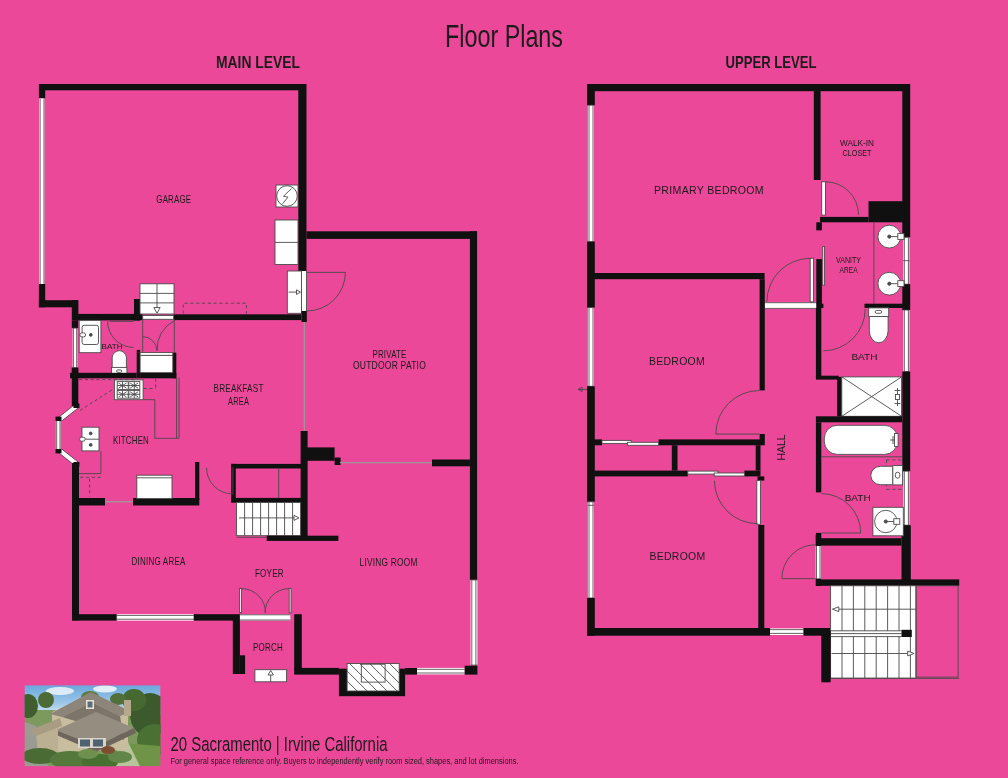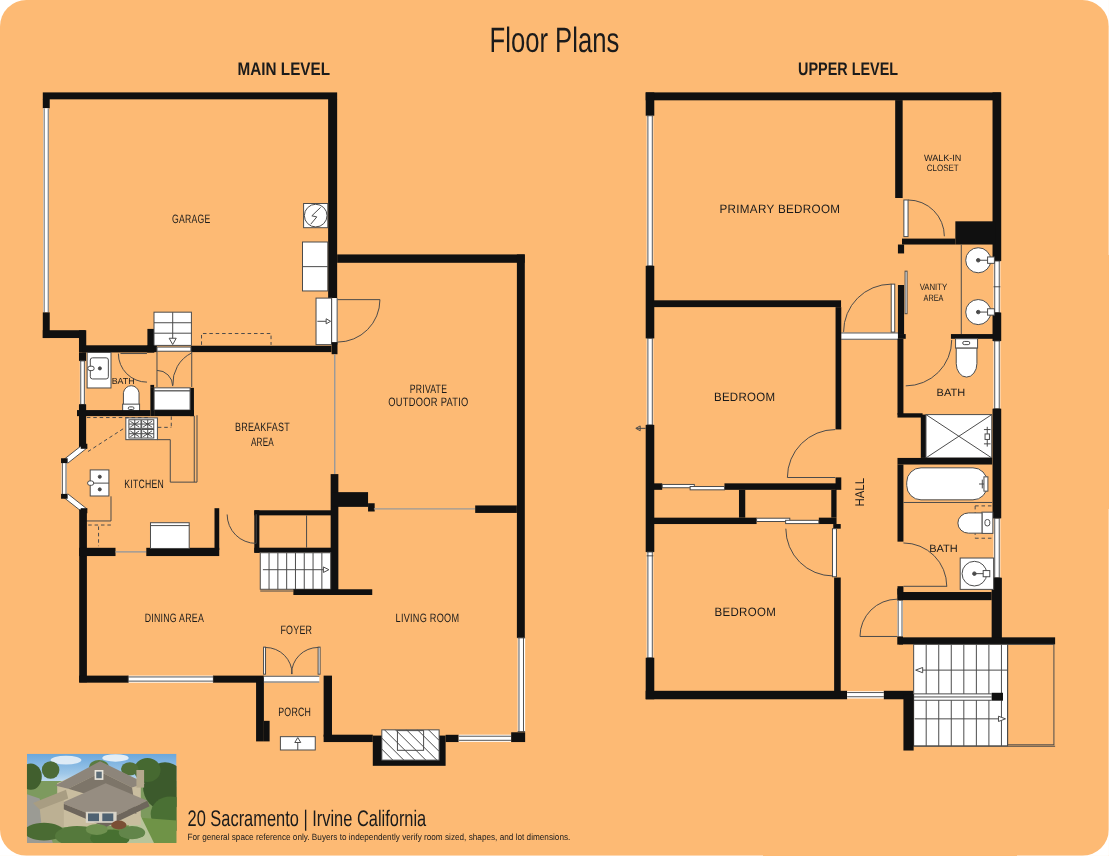--- a/index.html
+++ b/index.html
@@ -1,16 +1,16 @@
 <!DOCTYPE html>
 <html><head>
 <meta charset="utf-8">
 <style>
   html,body{margin:0;padding:0;background:#ffffff;}
-  #page{position:relative;width:1008px;height:778px;background:#fdba74;overflow:hidden;border-radius:24px;}
+  #page{position:relative;width:1008px;height:778px;background:#ec4899;overflow:hidden;}
   svg{display:block;}
   text{font-family:"Liberation Sans",sans-serif;fill:#1b1b1b;}
   .rl{font-size:11px;letter-spacing:.3px;}
   .tw{fill:#101010;}
   .tl{stroke:#4a4a4a;stroke-width:0.9;fill:none;}
   .tf{stroke:#4a4a4a;stroke-width:0.9;fill:#ffffff;}
   .gl{stroke:#9a9a9a;stroke-width:1.3;fill:none;}
   .dl{stroke:#4a4a4a;stroke-width:0.9;fill:none;stroke-dasharray:3.2 2.6;}
   .wl{stroke:#3d3d3d;stroke-width:0.8;fill:none;}
 </style>

